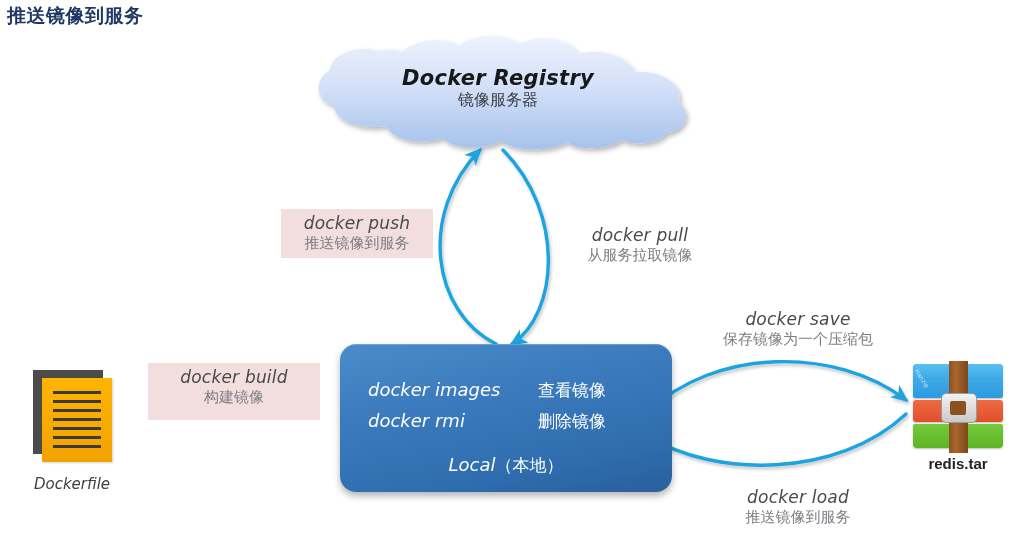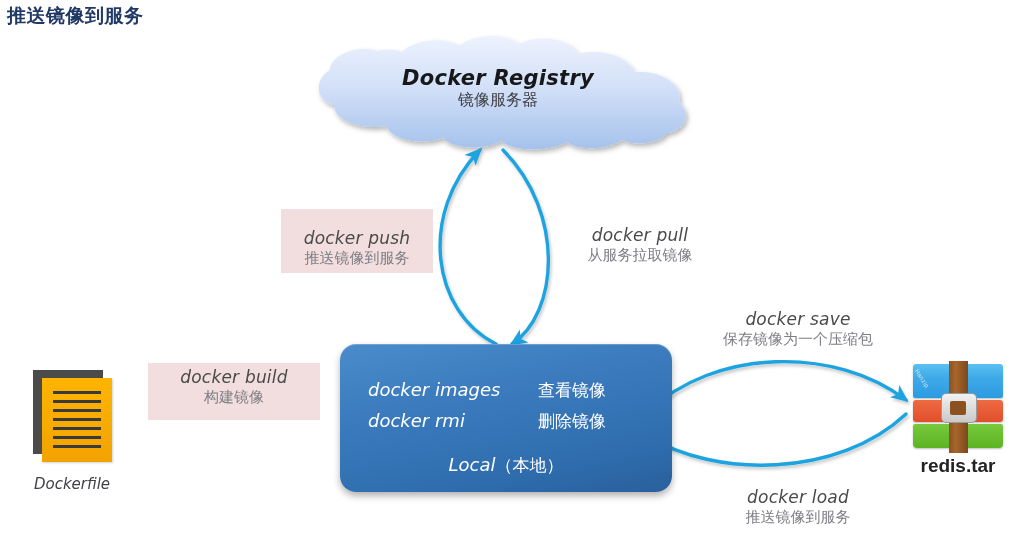--- a/index.html
+++ b/index.html
@@ -58,21 +58,21 @@
   .callout .en{
     display:block;font-family:"DejaVu Sans",sans-serif;font-style:italic;
     font-size:17px;color:#4A4A4A;letter-spacing:.2px;
   }
   .callout .cn{
     display:block;font-family:"DejaVu Sans","Liberation Sans",sans-serif;
     font-size:15px;color:#7D7D84;margin-top:1px;
   }
   .hl{background:#F2DEDE;}
 
-  #lbl-push{left:281px;top:209px;width:140px;padding:20px 6px 6px;}
+  #lbl-push{left:281px;top:209px;width:140px;padding:5px 6px 6px;}
   #lbl-pull{left:556px;top:226px;width:168px;}
   #lbl-build{left:148px;top:363px;width:160px;padding:5px 6px 14px;}
   #lbl-save{left:688px;top:310px;width:220px;}
   #lbl-load{left:688px;top:488px;width:220px;}
 
   
   #dockerfile{position:absolute;left:25px;top:370px;width:92px;height:94px;}
   #df-back{position:absolute;left:8px;top:0;width:70px;height:84px;background:#4B4B4B;}
   #df-front{position:absolute;left:17px;top:8px;width:70px;height:84px;
     background:linear-gradient(180deg,#FFB400 0%,#F2A300 100%);
@@ -97,21 +97,21 @@
     background:linear-gradient(90deg,#8B5120 0%,#A8662C 35%,#7C481C 100%);}
   #buckle{position:absolute;left:28px;top:29px;width:34px;height:28px;
     background:linear-gradient(180deg,#F2F2F2 0%,#C9C9C9 100%);
     border:1px solid #9A9A9A;border-radius:5px;}
   #buckle-in{position:absolute;left:8px;top:7px;width:16px;height:14px;background:#8B5120;border-radius:2px;}
   #tar-brand{position:absolute;left:6px;top:4px;font-size:6px;color:#CFE9FA;
     transform:rotate(58deg);transform-origin:left top;letter-spacing:.4px;
     font-family:"Liberation Sans",sans-serif;}
   #tar-label{
     position:absolute;left:903px;top:455px;width:110px;text-align:center;
-    font-family:"Liberation Sans",sans-serif;font-weight:bold;font-size:19px;color:#232323;
+    font-family:"Liberation Sans",sans-serif;font-weight:bold;font-size:15px;color:#232323;
   }
 </style>
 </head>
 <body>
 
 <div class="page">
 
   <div id="page-title">推送镜像到服务</div>
 
   <svg id="canvas" viewBox="0 0 1016 537" xmlns="http://www.w3.org/2000/svg">

